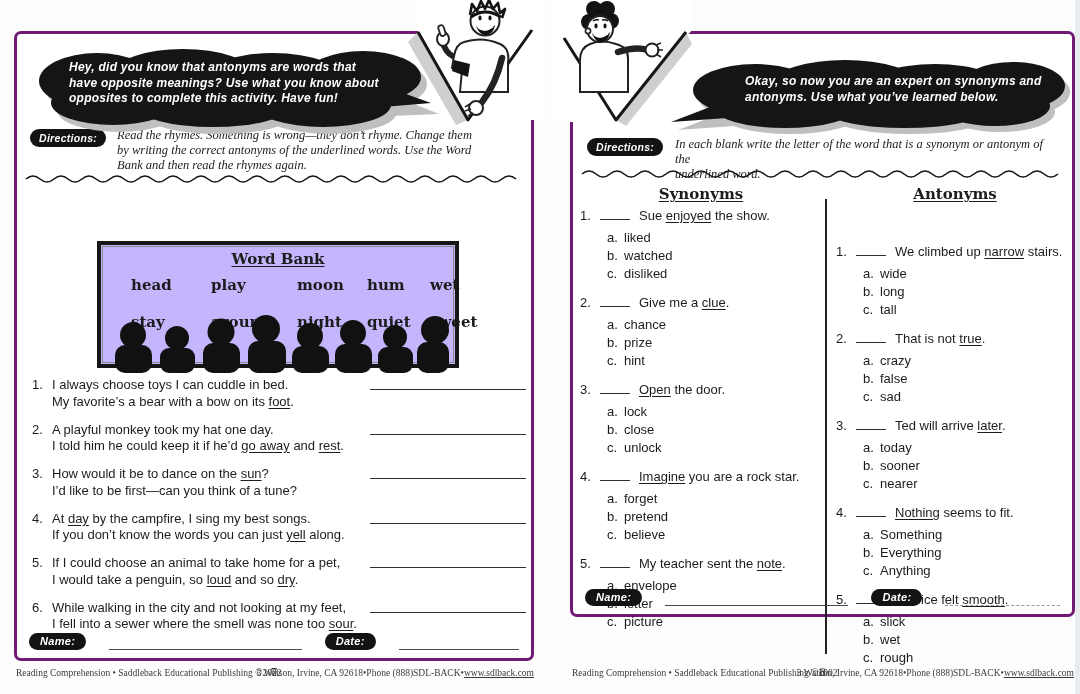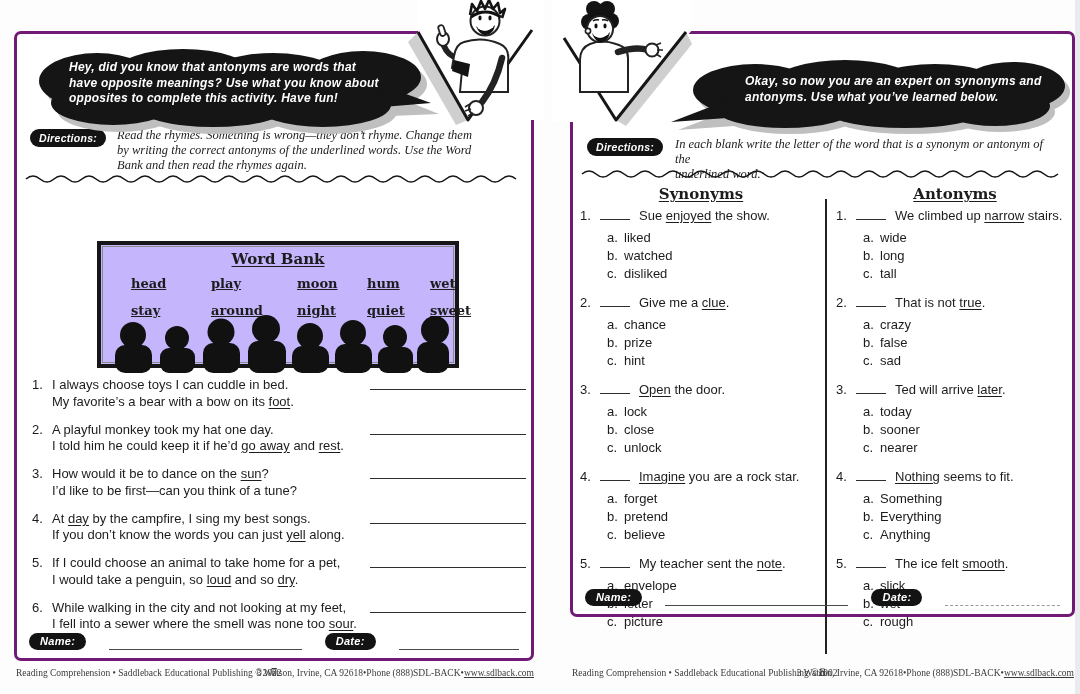--- a/index.html
+++ b/index.html
@@ -34,40 +34,40 @@
   .wave path { stroke:#161616; stroke-width:1.6; fill:none; }
 
   
   #word-bank { position:absolute; left:80px; top:171px; width:362px; height:127px;
                border:4px solid #161616; background:#c4b5fd;margin-top:36px; }
   #word-bank::before { content:''; position:absolute; inset:1px; border:1px solid #8a8a8a; pointer-events:none; }
   .wb-title { position:absolute; left:0; top:5px; width:100%; text-align:center;
               font-family:"DejaVu Serif",serif; font-weight:bold; font-size:15px;
               text-decoration:underline; text-underline-offset:2px; }
   .wb-grid { position:absolute; left:30px; top:31px; width:302px; display:grid;
-             grid-template-columns:80px 86px 70px 63px 1fr; row-gap:12px;
-             font-family:"DejaVu Serif",serif; font-weight:bold; font-size:13px;text-decoration:underline; }
+             grid-template-columns:80px 86px 70px 63px 1fr; row-gap:19px;
+             font-family:"DejaVu Serif",serif; font-weight:bold; font-size:15px; }
   .wb-heads { position:absolute; left:8px; top:70px; overflow:visible; }
 
   
   #lq-list { position:absolute; left:15px; top:343px; width:492px;
              display:flex; flex-direction:column; gap:11.5px; }
   .lq { display:grid; grid-template-columns:20px 308px 1fr; font-size:13px; line-height:16.5px; }
   .lq-blank { align-self:start; height:13px; width:156px; margin-left:10px;
               border-bottom:1.5px solid #2e2e2e; }
   .u { text-decoration:underline; text-underline-offset:2px; }
 
   
   .col-head { position:absolute; top:151px; width:200px; text-align:center;
               font-family:"DejaVu Serif",serif; font-weight:bold; font-size:15px;
               text-decoration:underline; text-underline-offset:2px; }
   #syn-head { left:28px; } #ant-head { left:282px; }
   #col-divider { position:absolute; left:252px; top:165px; width:1.5px; height:455px; background:#222; }
   .rcol { position:absolute; top:173px; width:238px; display:flex; flex-direction:column; gap:11px; font-size:13px; }
-  #syn-col { left:7px; } #ant-col { left:263px; }
+  #syn-col { left:7px; } #ant-col { left:263px;margin-top:36px; }
   .rq-line { line-height:18px; }
   .rq-num  { display:inline-block; width:20px; }
   .rq-blank{ display:inline-block; width:30px; height:12px; border-bottom:1.5px solid #2e2e2e; margin-right:9px; }
   .rq-opts { margin:4px 0 0 27px; line-height:18px; }
   .rq-letter { display:inline-block; width:17px; }
 
   
   .namedate { position:absolute; left:12px; right:12px; bottom:8px; display:flex; align-items:flex-end; gap:23px; }
   .nd-badge { background:#131313; color:#fff; font-weight:bold; font-style:italic; font-size:11px;
               letter-spacing:.3px; padding:2px 11px 3px; border-radius:10px; flex:none; }

